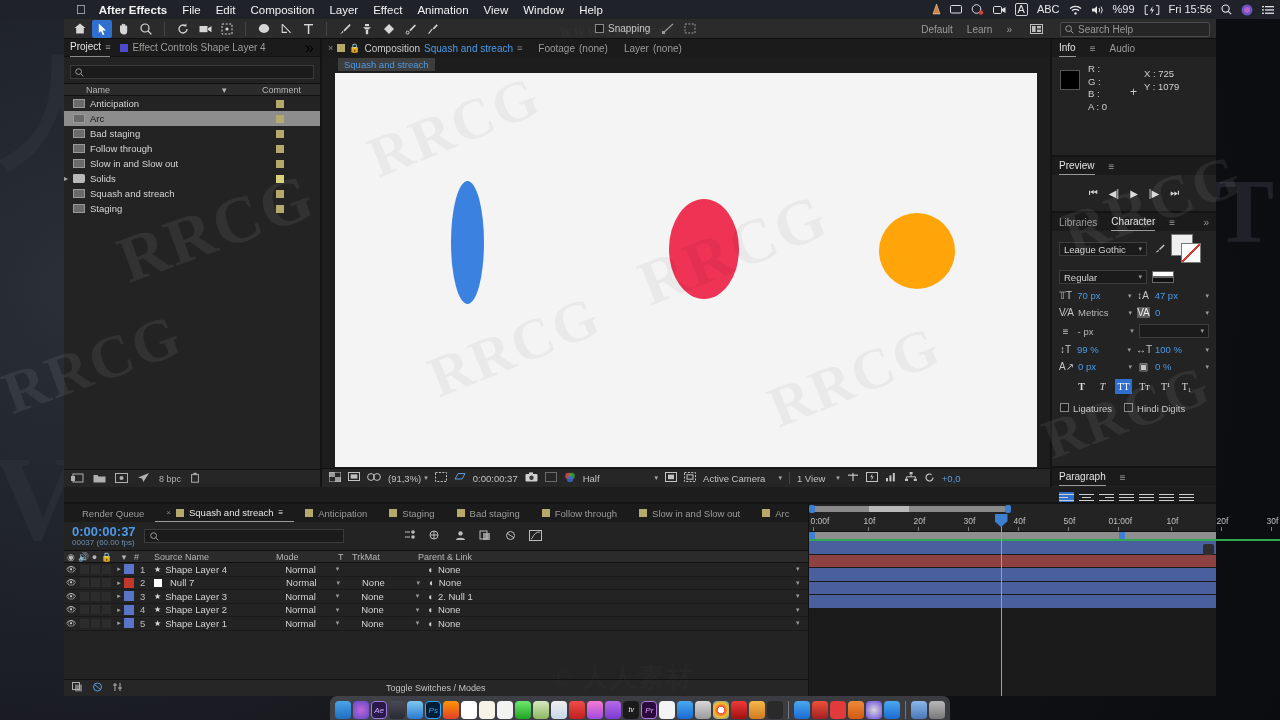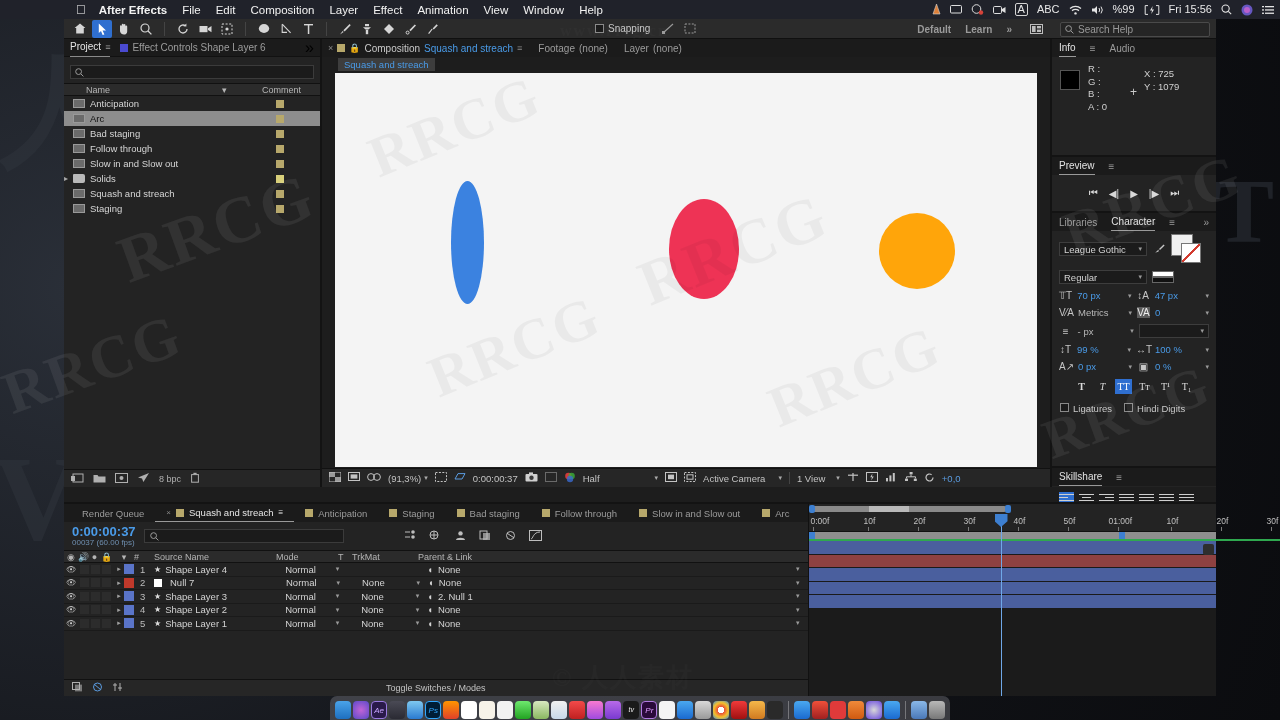--- a/index.html
+++ b/index.html
@@ -52,21 +52,21 @@
   .toolbar { height:20px; background:#2b2b2b; display:flex; align-items:center;
     padding:0 6px; gap:2px; border-bottom:1px solid #101010; position:relative;}
   .tool { width:20px; height:18px; display:flex; align-items:center; justify-content:center;
     color:#d4d4d4; font-size:11px; border-radius:2px; }
   .tool.sel { background:#2f6fd0; color:#fff; }
   .tool svg { display:block; }
   .tb-sep { width:1px; height:14px; background:#444; margin:0 6px; }
   .snap { display:flex; align-items:center; gap:4px; color:#c8c8c8; font-size:10px; margin-left:150px;}
   .snap .chk { width:9px; height:9px; border:1px solid #8a8a8a; background:#1b1b1b; }
   .ws { position:absolute; right:6px; top:0; height:20px; display:flex; align-items:center; gap:14px; }
-  .ws .wslabel { color:#9a9a9a; font-size:10px;font-weight:bold; }
+  .ws .wslabel { color:#9a9a9a; font-size:10px; }
   .search-help { display:flex; align-items:center; gap:4px; width:150px; height:15px;
     border:1px solid #4a4a4a; background:#252525; border-radius:2px; padding:0 4px; }
   .search-help span { color:#9a9a9a; font-size:10px; }
 
   
   .main { position:relative; height:448px; display:flex; background:#1d1d1d; }
 
   
   .project { width:258px; background:#232323; border-right:2px solid #131313; display:flex; flex-direction:column;}
   .panel-tabs { height:18px; background:#1b1b1b; display:flex; align-items:center; padding:0 6px; gap:10px;
@@ -458,21 +458,21 @@
     <div class="main">
 
       <div class="project">
         <div class="panel-tabs">
           <span class="ptab active">
             <span>Project</span>
             <span class="burger">≡</span>
           </span>
           <span class="ptab">
             <span class="comp-swatch"></span>
-            <span>Effect Controls Shape Layer 6</span>
+            <span>Effect Controls Shape Layer 4</span>
           </span>
           <span class="burger" style="margin-left:auto">»</span>
         </div>
 
 
         <div class="proj-search">
           <svg width="9" height="9" viewBox="0 0 9 9">
               <circle cx="3.6" cy="3.6" r="2.9" fill="none" stroke="#9a9a9a"></circle>
               <line x1="5.8" y1="5.8" x2="8.4" y2="8.4" stroke="#9a9a9a"></line>
             </svg>
@@ -872,21 +872,21 @@
 
           <div class="chk-row">
             <span><i class="cb"></i><span>Ligatures</span></span>
             <span><i class="cb"></i><span>Hindi Digits</span></span>
           </div>
           <div style="height:52px"></div>
         </div>
 
         <div class="rp-sec" style="flex:1">
           <div class="rp-tabs">
-            <span class="t active">Skillshare</span>
+            <span class="t active">Paragraph</span>
             <span class="t">≡</span>
           </div>
           <div class="para-align">
             <span class="al-btn on">
                 <i style="width:100%"></i>
                 <i style="width:60%"></i>
                 <i style="width:100%"></i>
                 <i style="width:60%"></i>
               </span>
             <span class="al-btn">

